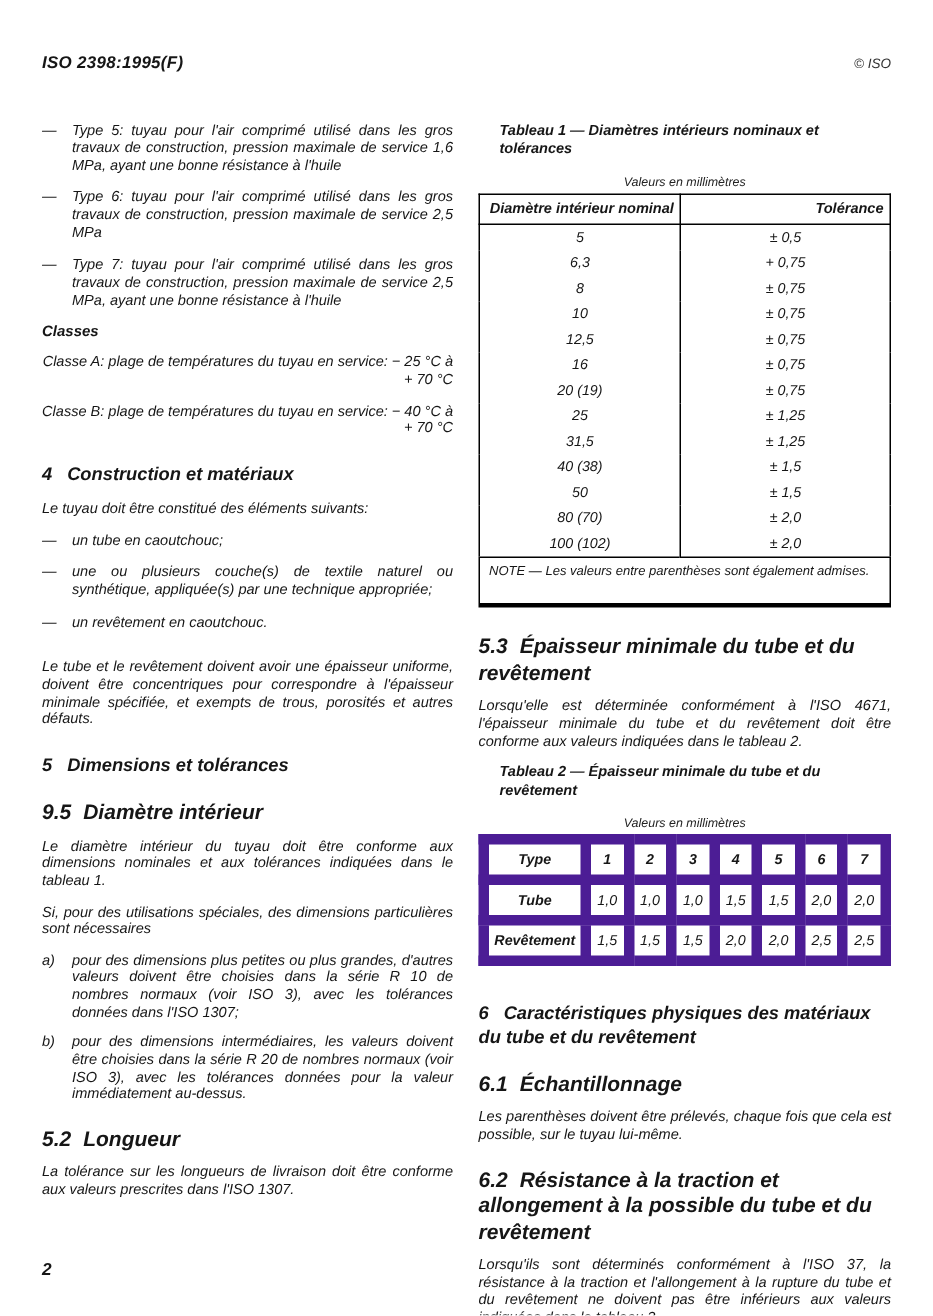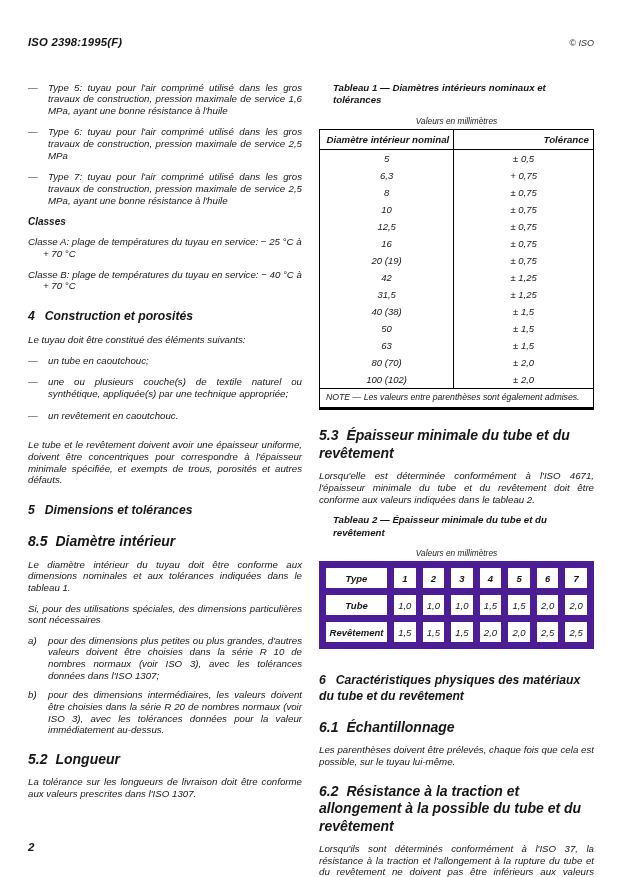--- a/index.html
+++ b/index.html
@@ -17,41 +17,41 @@
 
   .cols { display:flex; gap:17px; }
   .col-left  { width:274px; flex:none; }
   .col-right { width:275px; flex:none; }
 
   .p { text-align:justify; margin:0 0 9px; }
   .dash-item { display:flex; margin:0 0 10px; }
   .dash-marker { width:20px; flex:none; }
   .dash-text { flex:1; text-align:justify; }
 
-  .hang { padding-left:15px; text-indent:-15px; margin:0 0 9px; }
+  .hang { padding-left:15px; text-indent:-15px; margin:0 0 9px;text-align:right; }
 
   .h1 { font-weight:bold; font-size:12.2px; margin:17px 0 10px; line-height:1.25; }
   .h1 .num { margin-right:10px; }
   .h2 { font-weight:bold; font-size:14px; margin:15px 0 8px; line-height:1.25; }
   .h2 .num { margin-right:8px; }
   .classes-h { font-weight:bold; font-size:10px; margin:4px 0 8px; }
 
   .lettered { display:flex; margin:0 0 8px; }
   .lettered .mk { width:20px; flex:none; }
   .lettered .tx { flex:1; text-align:justify; }
 
   .tcap { font-weight:bold; text-align:left; line-height:1.3; margin:0 14px 10px; }
   .units { text-align:center; font-size:8.3px; margin:0 1px 2px; color:#222; }
 
   table { border-collapse:collapse; width:100%; }
   .t1 { border:1.5px solid #000; border-bottom:3px solid #000; margin-bottom:13px; }
   .t1 th { border:1px solid #000; font-weight:bold; text-align:right; vertical-align:middle; padding:4px 4px; font-size:9.7px; }
   .t1 td.c1 { width:49%; border-right:1px solid #000; }
   .t1 td { text-align:center; height:17px; padding:0 4px; font-size:9.5px; }
-  .t1 .note-cell { border-top:1px solid #000; text-align:left; font-size:8.7px; padding:3px 6px 4px; height:auto; line-height:1.25; }
+  .t1 .note-cell { border-top:1px solid #000; text-align:left; font-size:8.7px; padding:3px 6px 16px; height:auto; line-height:1.25; }
 
   .t2 { border:1.5px solid #000; border-bottom:2.5px solid #000; margin-bottom:4px; }
   .t2 th, .t2 td { border:7px solid #4c1d95; text-align:center; height:20px; padding:0 2px; font-size:9.5px; }
   .t2 .rowhead { font-weight:bold; width:57px; }
   .t2 th { font-weight:bold; }
 
   .pageno { position:absolute; left:28px; bottom:22px; font-weight:bold; font-size:11.5px; }
   .sp8 { height:8px; }
 </style>
 </head>
@@ -79,21 +79,21 @@
       <div class="dash-item">
         <span class="dash-marker">—</span>
         <span class="dash-text">Type 7: tuyau pour l'air comprimé utilisé dans les gros travaux de construction, pression maximale de service 2,5 MPa, ayant une bonne résistance à l'huile</span>
       </div>
 
       <div class="classes-h">Classes</div>
       <p class="hang">Classe A: plage de températures du tuyau en service: − 25 °C à + 70 °C</p>
       <p class="hang">Classe B: plage de températures du tuyau en service: − 40 °C à + 70 °C</p>
 
       <div class="h1">
-        <span class="num">4</span><span>Construction et porosités</span>
+        <span class="num">4</span><span>Construction et matériaux</span>
       </div>
       <p class="p">Le tuyau doit être constitué des éléments suivants:</p>
 
       <div class="dash-item">
         <span class="dash-marker">—</span>
         <span class="dash-text">un tube en caoutchouc;</span>
       </div>
       <div class="dash-item">
         <span class="dash-marker">—</span>
         <span class="dash-text">une ou plusieurs couche(s) de textile naturel ou synthétique, appliquée(s) par une technique appropriée;</span>
@@ -104,21 +104,21 @@
       </div>
 
       <div class="sp8"></div>
       <p class="p">Le tube et le revêtement doivent avoir une épaisseur uniforme, doivent être concentriques pour correspondre à l'épaisseur minimale spécifiée, et exempts de trous, porosités et autres défauts.</p>
 
       <div class="h1">
         <span class="num">5</span><span>Dimensions et tolérances</span>
       </div>
 
       <div class="h2">
-        <span class="num">8.5</span><span>Diamètre intérieur</span>
+        <span class="num">9.5</span><span>Diamètre intérieur</span>
       </div>
       <p class="p">Le diamètre intérieur du tuyau doit être conforme aux dimensions nominales et aux tolérances indiquées dans le tableau 1.</p>
       <p class="p">Si, pour des utilisations spéciales, des dimensions particulières sont nécessaires</p>
 
       <div class="lettered">
         <span class="mk">a)</span>
         <span class="tx">pour des dimensions plus petites ou plus grandes, d'autres valeurs doivent être choisies dans la série R 10 de nombres normaux (voir ISO 3), avec les tolérances données dans l'ISO 1307;</span>
       </div>
       <div class="lettered">
         <span class="mk">b)</span>
@@ -166,37 +166,33 @@
             </tr>
             <tr>
               <td class="c1">16</td>
               <td>± 0,75</td>
             </tr>
             <tr>
               <td class="c1">20  (19)</td>
               <td>± 0,75</td>
             </tr>
             <tr>
-              <td class="c1">42</td>
+              <td class="c1">25</td>
               <td>± 1,25</td>
             </tr>
             <tr>
               <td class="c1">31,5</td>
               <td>± 1,25</td>
             </tr>
             <tr>
               <td class="c1">40  (38)</td>
               <td>± 1,5</td>
             </tr>
             <tr>
               <td class="c1">50</td>
-              <td>± 1,5</td>
-            </tr>
-            <tr>
-              <td class="c1">63</td>
               <td>± 1,5</td>
             </tr>
             <tr>
               <td class="c1">80  (70)</td>
               <td>± 2,0</td>
             </tr>
             <tr>
               <td class="c1">100  (102)</td>
               <td>± 2,0</td>
             </tr>

